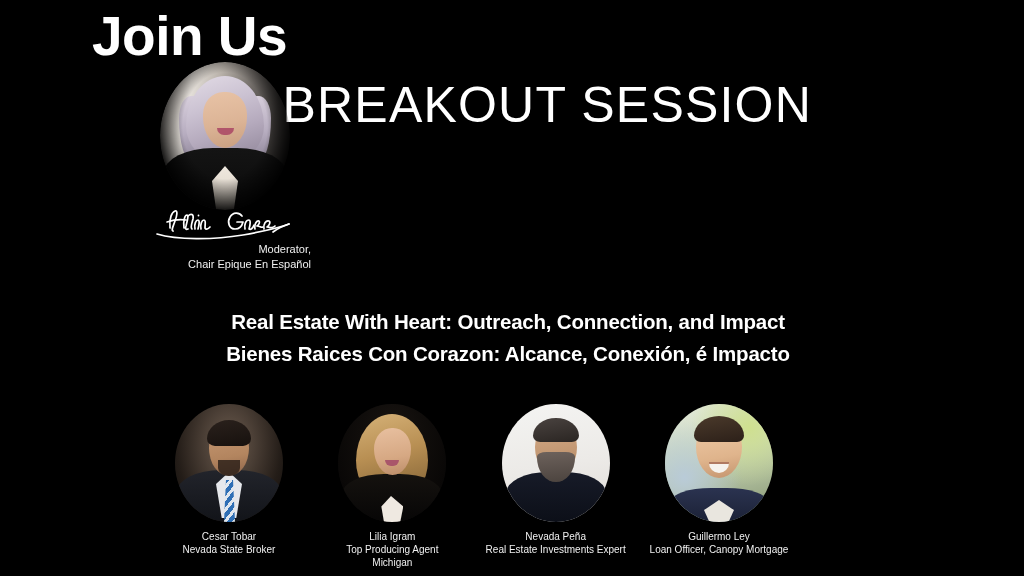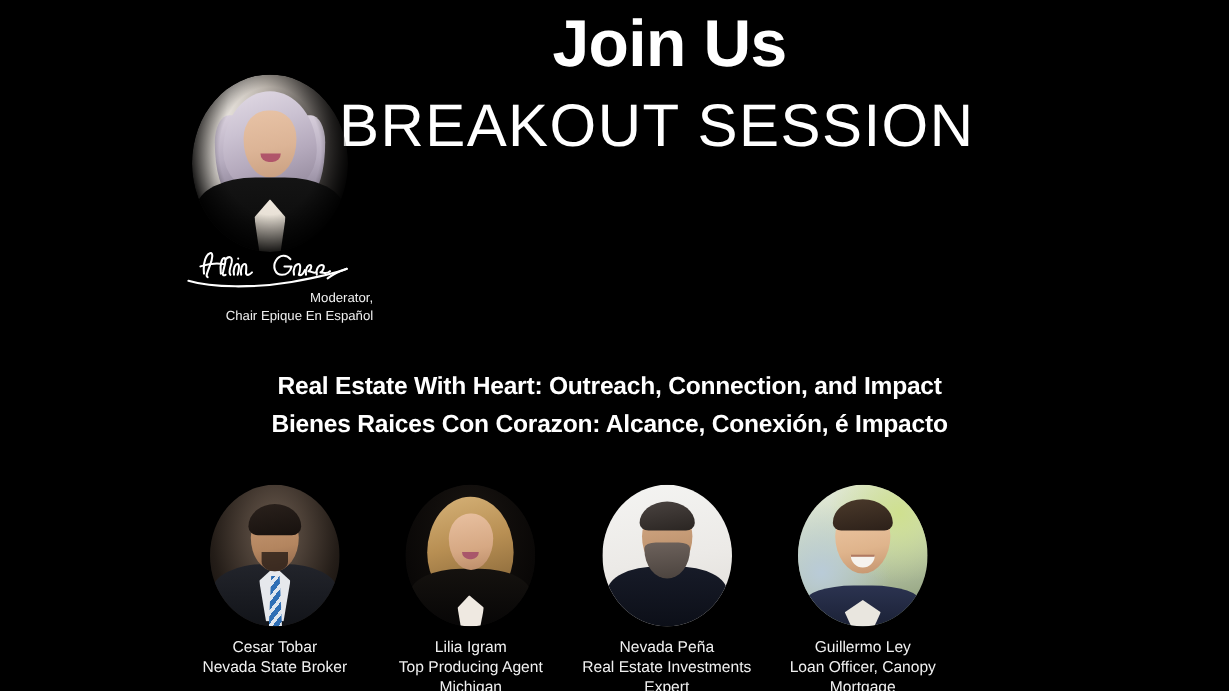--- a/index.html
+++ b/index.html
@@ -19,21 +19,21 @@
     overflow: hidden;
     color: #ffffff;
   }
 
   
   .headline-join {
     position: absolute;
     left: 0;
     top: 8px;
     width: 1024px;
-    text-align: center;
+    text-align: left;
     font-size: 55px;
     font-weight: bold;
     letter-spacing: -0.5px;
     line-height: 1.05;
     padding-left: 92px;
     box-sizing: border-box;
     color: #ffffff;
   }
   .headline-breakout {
     position: absolute;
@@ -191,21 +191,21 @@
     position: relative;
     width: 108px;
     height: 118px;
     border-radius: 50%;
     overflow: hidden;
     background: #060606;
   }
   .speaker-caption {
     margin-top: 8px;
     text-align: center;
-    font-size: 13px;
+    font-size: 10px;
     font-weight: 300;
     line-height: 1.32;
     color: #f0f0f0;
   }
   .speaker-caption .sp-name { display: block; }
   .speaker-caption .sp-role { display: block; }
   .speaker-caption .sp-loc  { display: block; }
 
   
   .p-bg   { position: absolute; inset: 0; }

